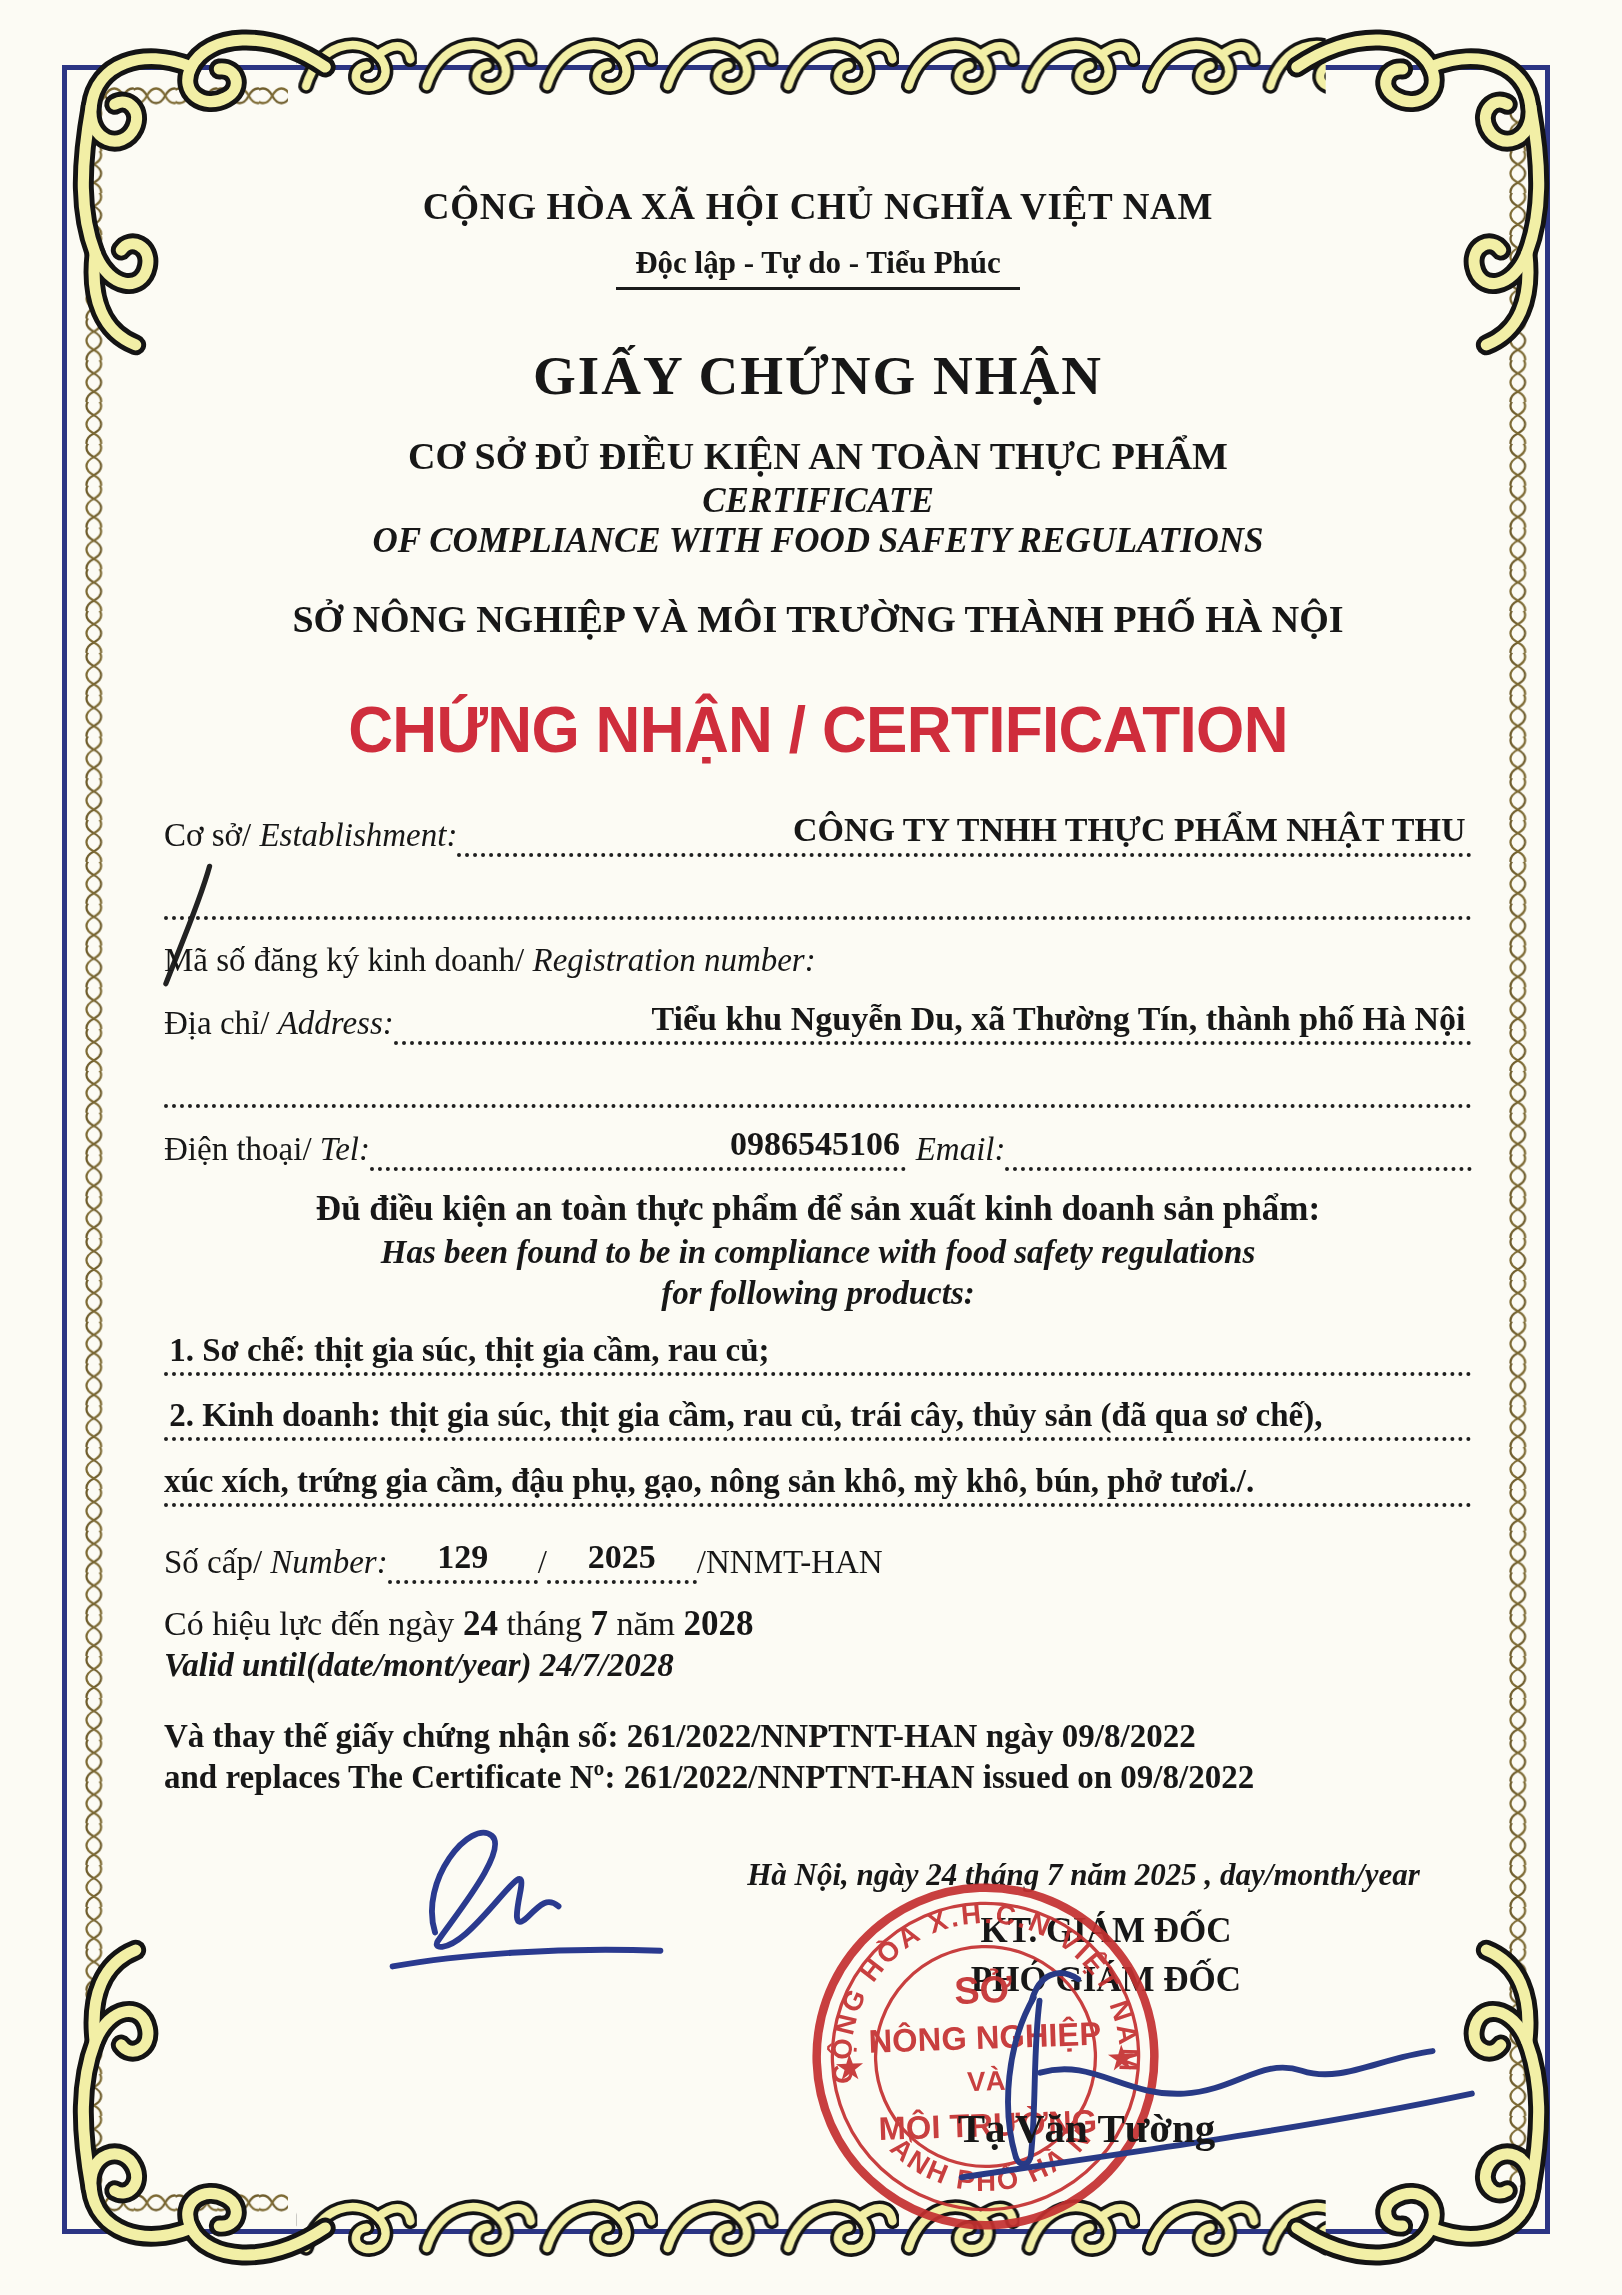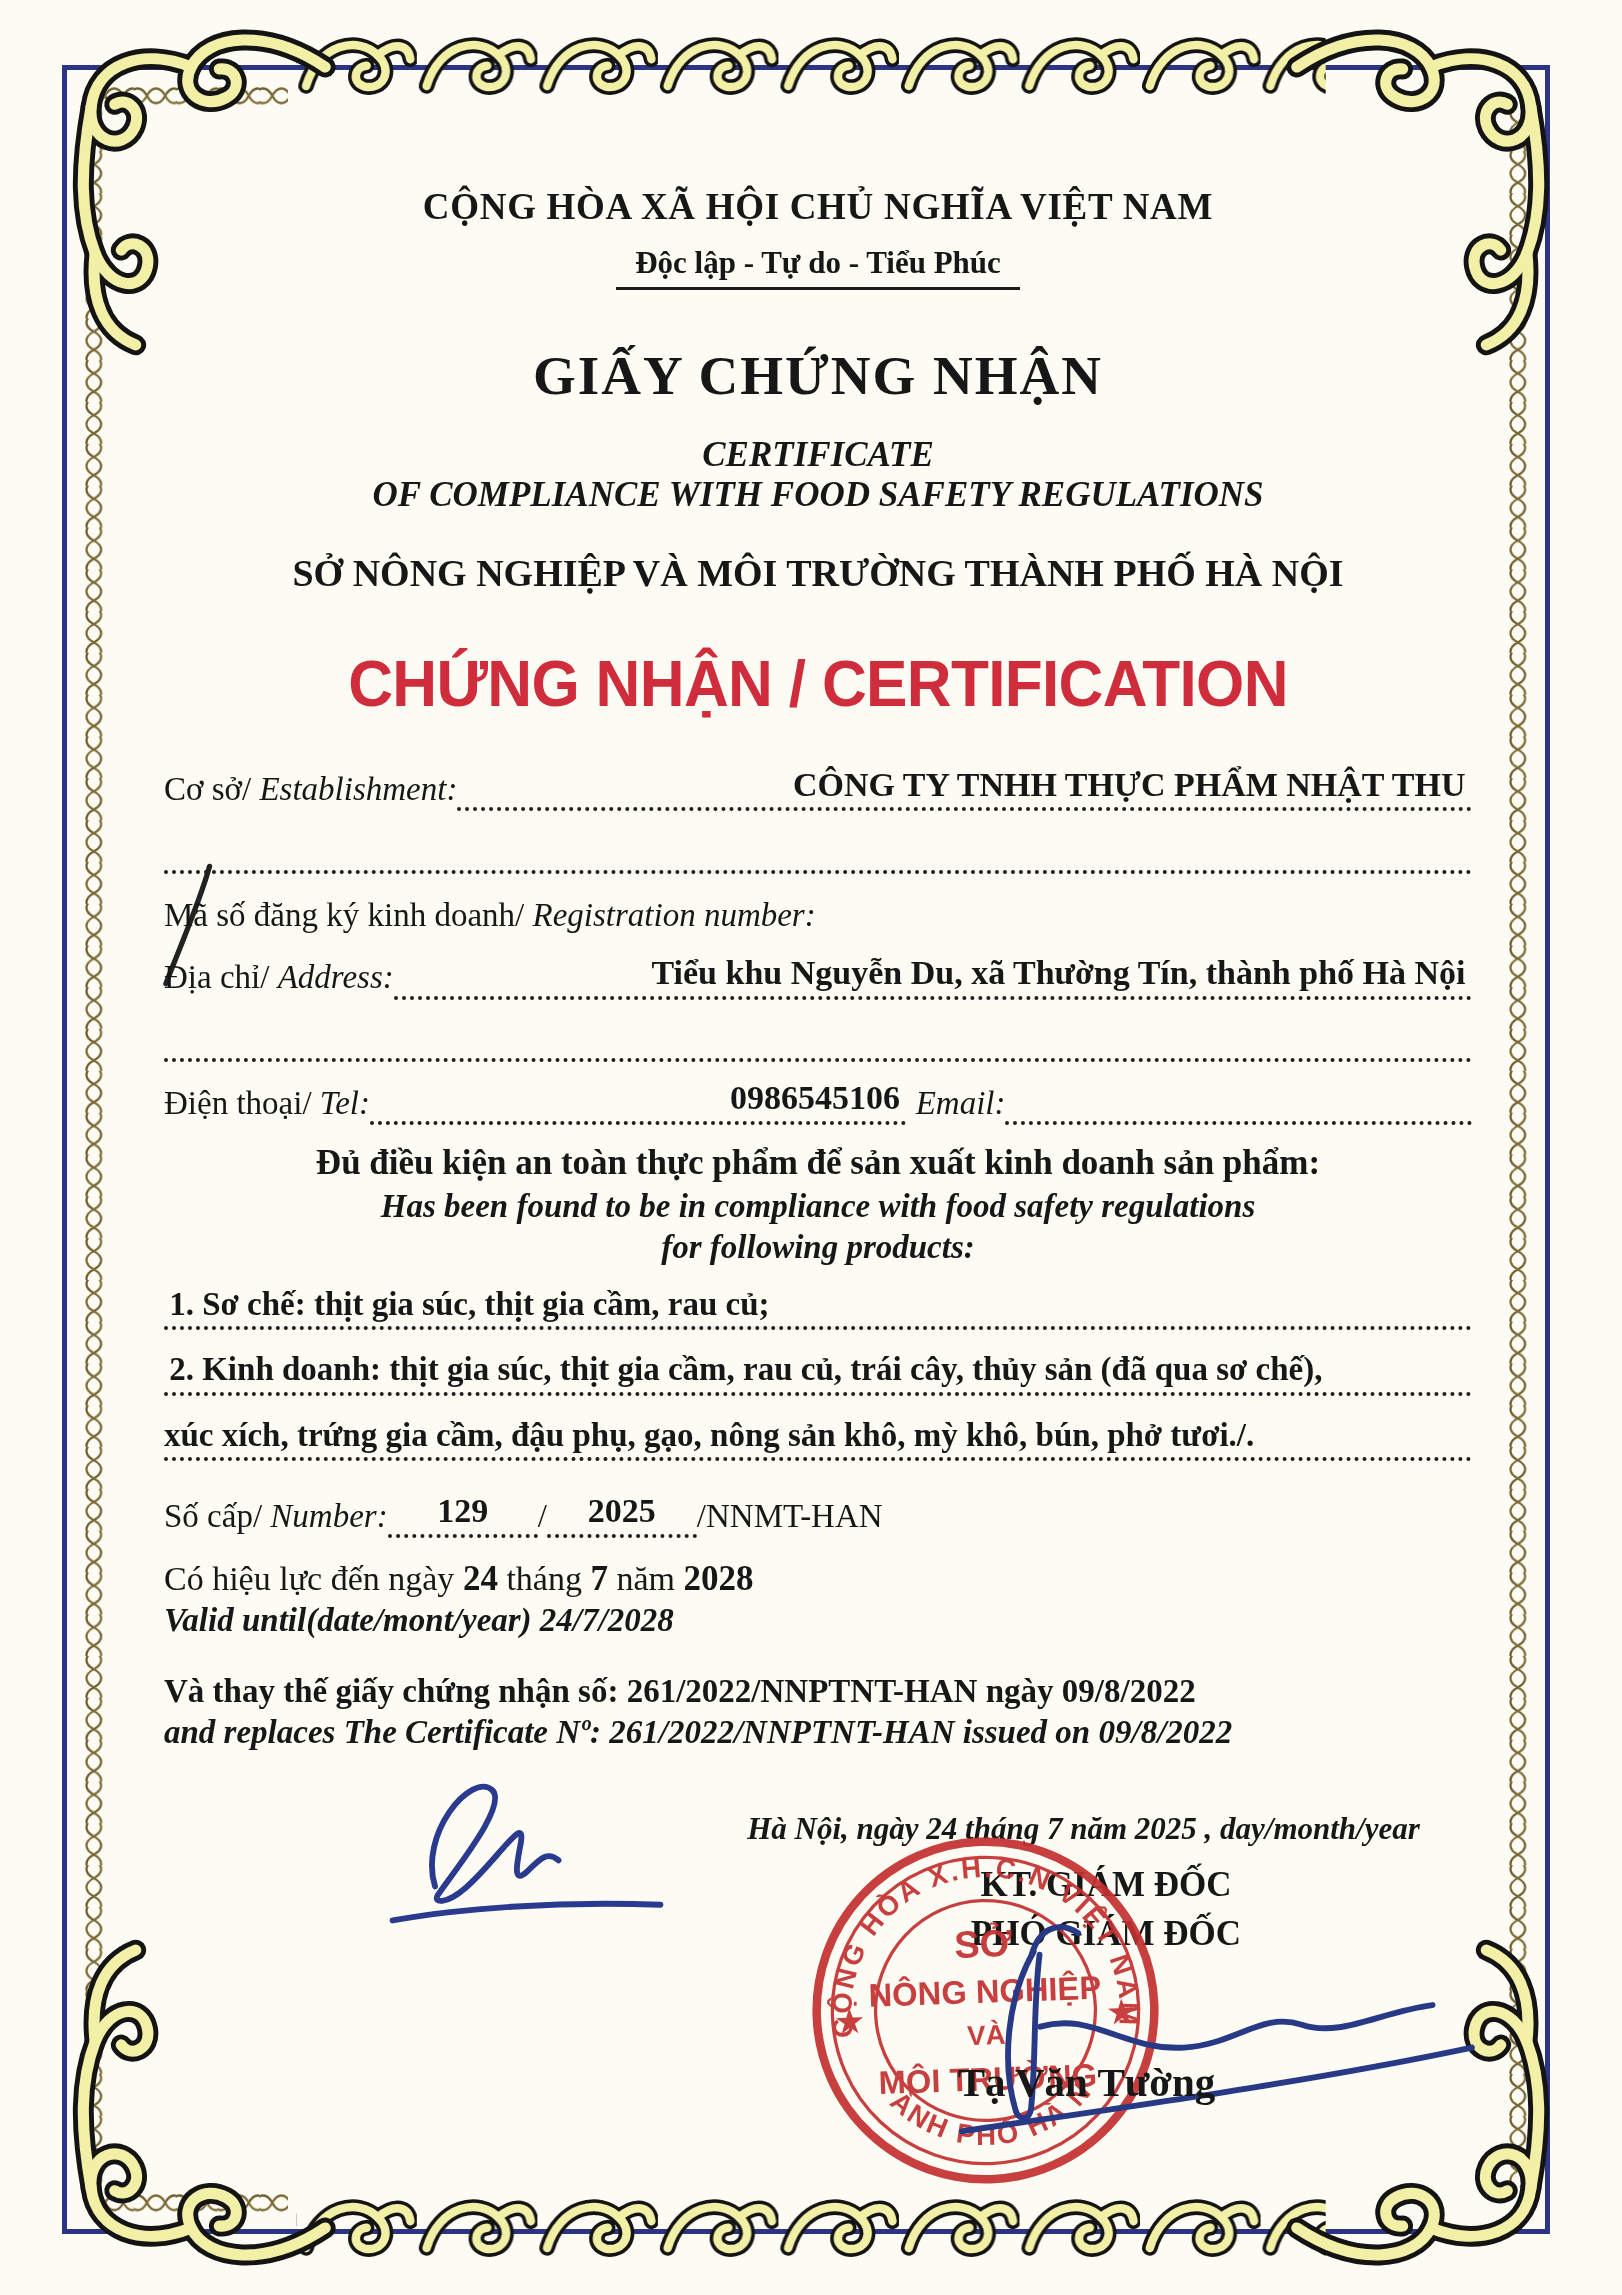--- a/index.html
+++ b/index.html
@@ -41,21 +41,21 @@
   .prod{font-weight:bold;font-size:33px;line-height:38px;padding:0 2.6px 1.3px 5.2px;position:relative;top:-2px;}
   .comp-vi{font-size:35px;font-weight:bold;line-height:42px;margin:17px 0 4px;}
   .comp-en{font-size:33px;font-weight:bold;font-style:italic;line-height:37px;margin-bottom:3.9px;}
   .comp-en2{margin-bottom:9.2px;}
   .socap{margin-top:30px;margin-bottom:0;}
   .seg{border-bottom:4.6px dotted #1f1f1f;display:inline-flex;align-items:flex-end;min-width:98px;justify-content:center;}
   .validvi{font-size:34px;line-height:42px;margin-top:19.6px;}
   .validvi b{font-size:35px;}
   .validen{font-size:33px;font-weight:bold;font-style:italic;line-height:41px;}
   .replvi{font-size:33px;font-weight:bold;line-height:41px;margin-top:30px;}
-  .replen{font-size:33px;font-weight:bold;font-style:italic;line-height:41px;}
+  .replen{font-size:33px;font-weight:bold;line-height:41px;}
   .sign-block{position:relative;height:438px;margin-top:9.2px;}
   .dateline{position:absolute;left:445px;top:49px;width:949px;text-align:center;
             font-size:31px;font-weight:bold;font-style:italic;}
   .title1{position:absolute;left:674px;top:103px;width:536px;text-align:center;
           font-size:35px;font-weight:bold;}
   .title2{position:absolute;left:674px;top:152px;width:536px;text-align:center;
           font-size:35px;font-weight:bold;}
   .stamp{position:absolute;left:635px;top:62px;width:373px;height:373px;opacity:.92;transform:rotate(-2deg);}
   .sig1{position:absolute;left:209px;top:-13px;width:307px;height:190px;}
   .sig2{position:absolute;left:680px;top:150px;width:654px;height:262px;}
@@ -180,20 +180,21 @@
   <svg class="strayslash" viewBox="0 0 110 230">
     <path d="M85,25 C70,80 35,160 18,205" fill="none" stroke="#222" stroke-width="8" stroke-linecap="round"></path>
   </svg>
 
   <div class="content">
 
     <div class="c national">CỘNG HÒA XÃ HỘI CHỦ NGHĨA VIỆT NAM</div>
     <div class="c motto-wrap"><span class="motto">Độc lập - Tự do - Tiểu Phúc</span></div>
 
     <div class="c giay">GIẤY CHỨNG NHẬN</div>
+    <div class="c coso">CƠ SỞ ĐỦ ĐIỀU KIỆN AN TOÀN THỰC PHẨM</div>
     <div class="c cert-en">CERTIFICATE</div>
     <div class="c ofcomp">OF COMPLIANCE WITH FOOD SAFETY REGULATIONS</div>
     <div class="c sonong">SỞ NÔNG NGHIỆP VÀ MÔI TRƯỜNG THÀNH PHỐ HÀ NỘI</div>
     <div class="c redhead">CHỨNG NHẬN / CERTIFICATION</div>
 
     <div class="row">
       <span class="lbl"><span>Cơ sở/</span> <i>Establishment:</i></span>
       <span class="fill">
           <span class="val">CÔNG TY TNHH THỰC PHẨM NHẬT THU</span>
         </span>

